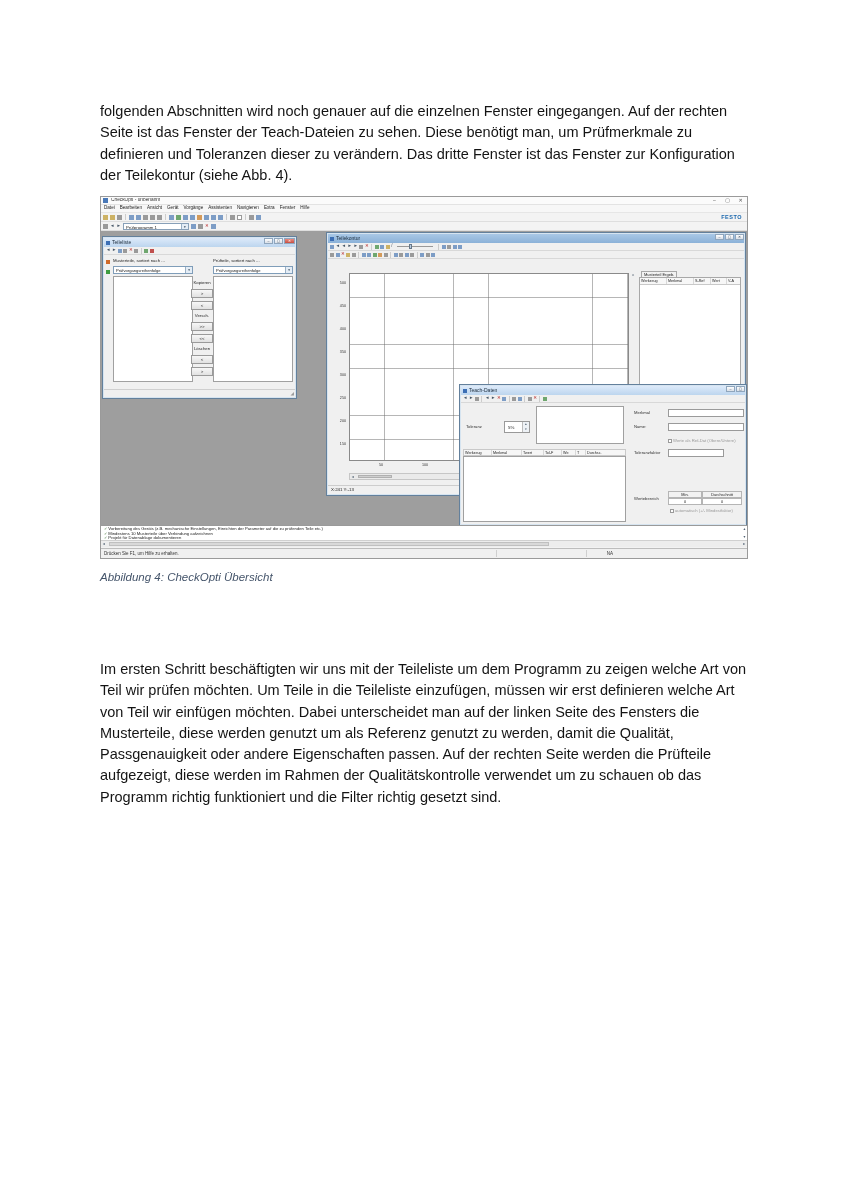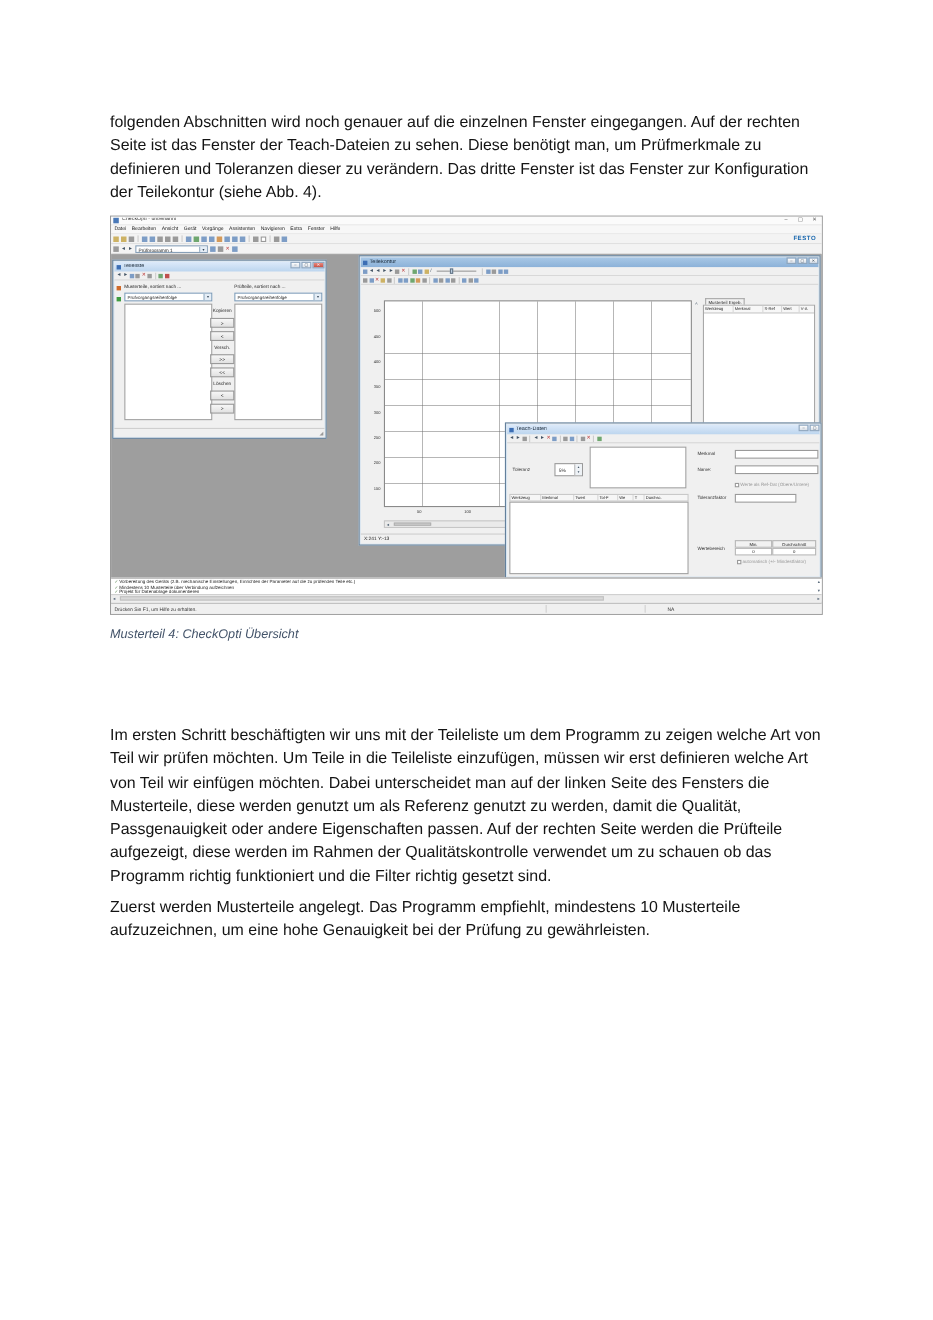--- a/index.html
+++ b/index.html
@@ -419,16 +419,15 @@
     </div>
 
     <div class="abs statusbar">
       <span class="nw">Drücken Sie F1, um Hilfe zu erhalten.</span>
       <span class="sdiv" style="right:250px"></span>
       <span class="sdiv" style="right:160px"></span>
       <span class="abs" style="right:134px;top:0;">NA</span>
     </div>
   </div>
 
-  <div class="caption">Musterteil 4: CheckOpti Übersicht</div>
+  <div class="caption">Abbildung 4: CheckOpti Übersicht</div>
   <div class="para" id="para1">Im ersten Schritt beschäftigten wir uns mit der Teileliste um dem Programm zu zeigen welche Art von Teil wir prüfen möchten. Um Teile in die Teileliste einzufügen, müssen wir erst definieren welche Art von Teil wir einfügen möchten. Dabei unterscheidet man auf der linken Seite des Fensters die Musterteile, diese werden genutzt um als Referenz genutzt zu werden, damit die Qualität, Passgenauigkeit oder andere Eigenschaften passen. Auf der rechten Seite werden die Prüfteile aufgezeigt, diese werden im Rahmen der Qualitätskontrolle verwendet um zu schauen ob das Programm richtig funktioniert und die Filter richtig gesetzt sind.</div>
-  <div class="para" id="para2">Zuerst werden Musterteile angelegt. Das Programm empfiehlt, mindestens 10 Musterteile aufzuzeichnen, um eine hohe Genauigkeit bei der Prüfung zu gewährleisten.</div>
 </div>
 
 </body></html>

